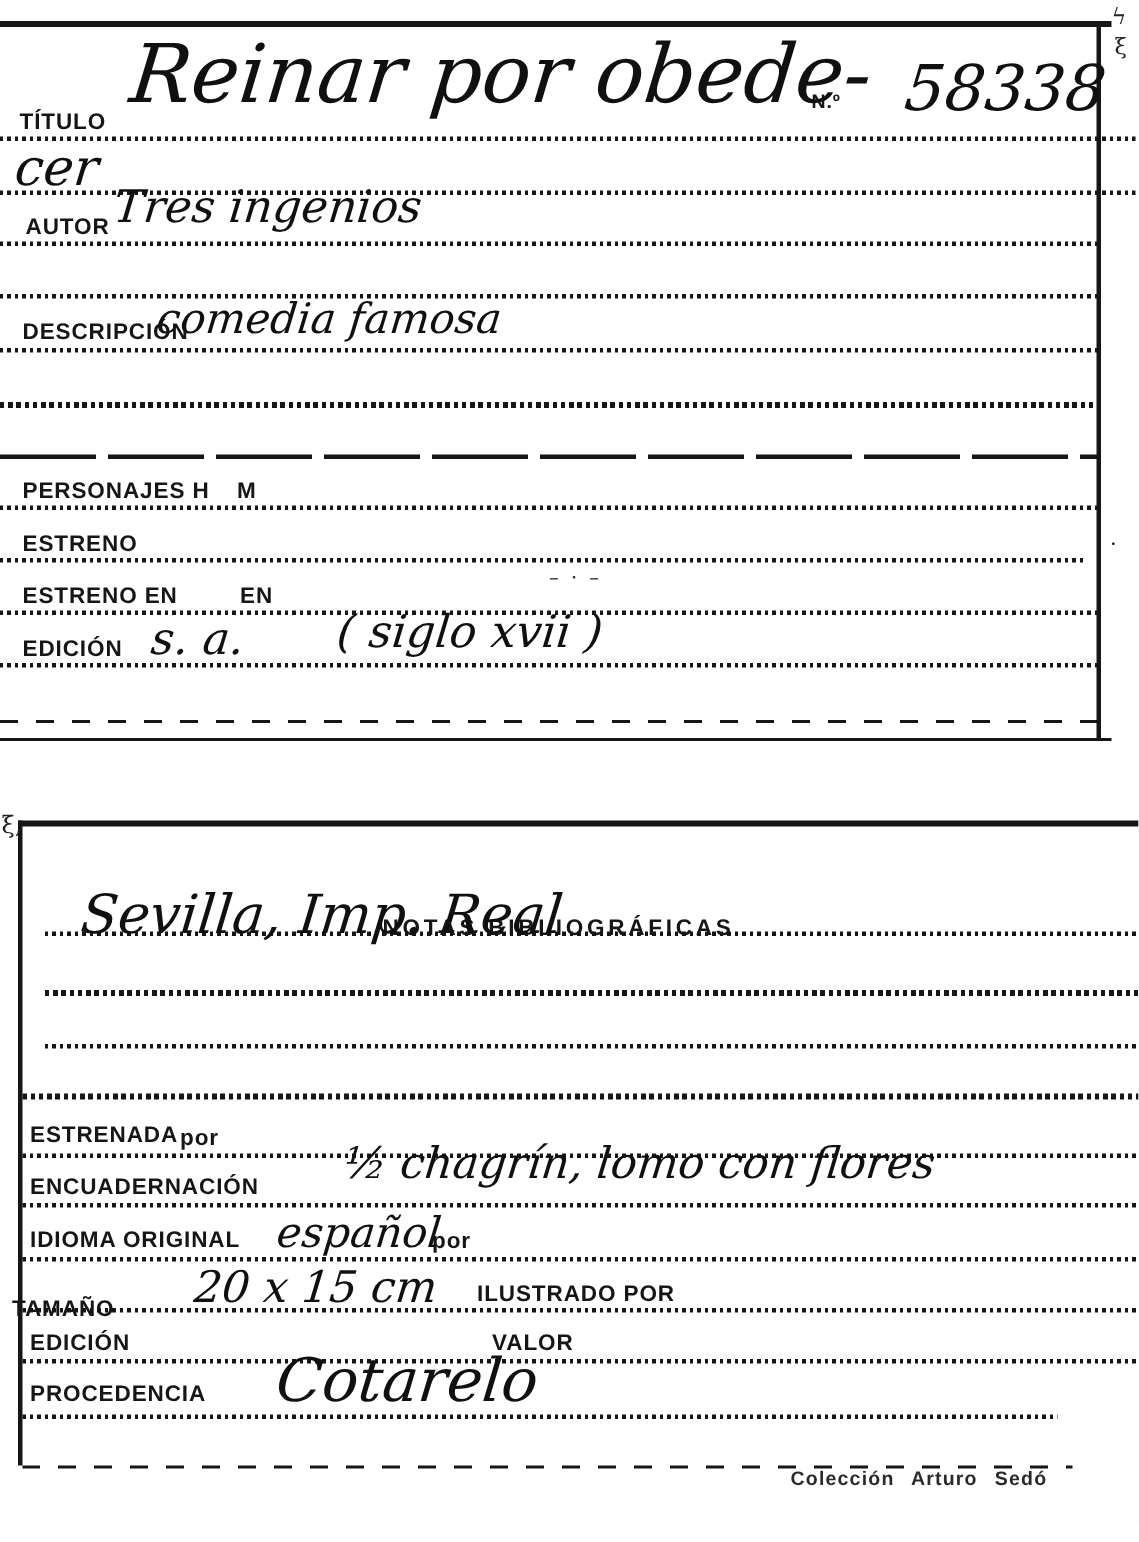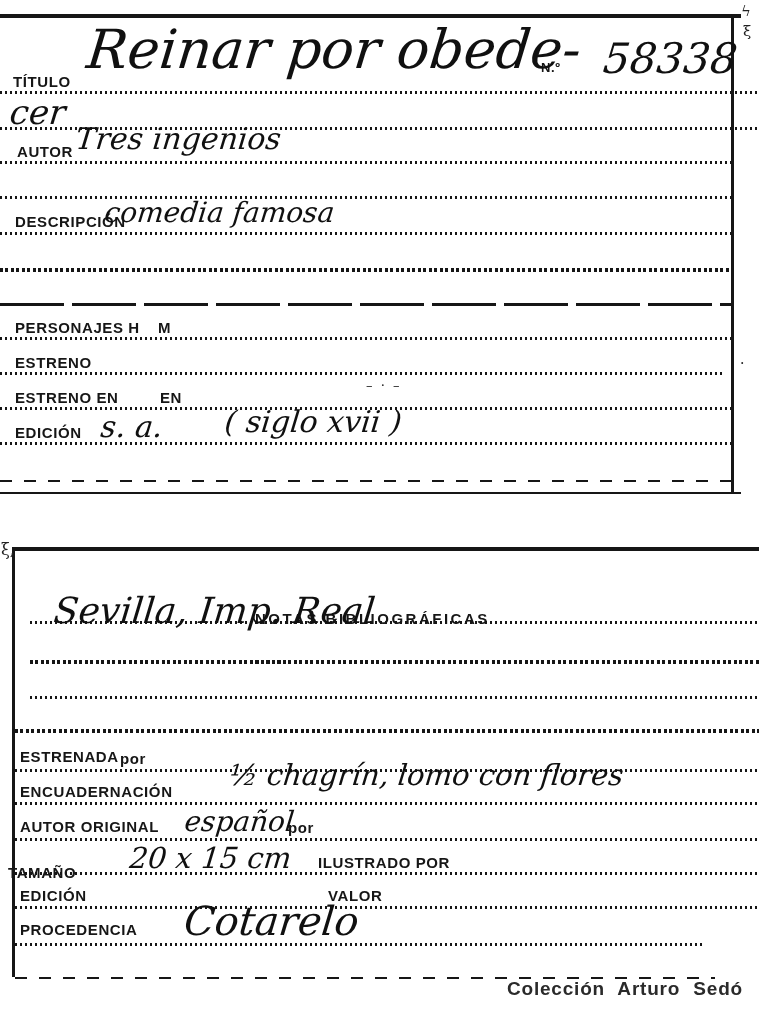--- a/index.html
+++ b/index.html
@@ -62,25 +62,26 @@
   .stray{
     position:absolute;
     font-family:"DejaVu Serif", serif;
     color:#222;
     white-space:nowrap;
   }
   .stamp{
     position:absolute;
     font-family:"Liberation Sans", sans-serif;
     font-weight:bold;
-    font-size:19px;
+    font-size:13px;
     letter-spacing:0.8px;
     word-spacing:7px;
     color:#2a2a2a;
     white-space:nowrap;
+    margin-left:20px;
   }
 </style>
 </head>
 <body>
 
 <div class="page">
 
   <div>
 
     <div class="ln solid" style="left:0;top:14px;width:741px;height:3.5px;"></div>
@@ -134,21 +135,21 @@
     <div class="ln dotted" style="left:15px;top:838px;width:744px;"></div>
     <div class="ln dotted" style="left:15px;top:872px;width:744px;"></div>
     <div class="ln dotted" style="left:15px;top:906px;width:744px;"></div>
     <div class="ln dotted" style="left:15px;top:943px;width:690px;"></div>
     <div class="ln dashed" style="left:15px;top:977px;width:700px;"></div>
 
     <span class="lbl" style="left:255px;top:597px;letter-spacing:2.5px;margin-top:13px;">NOTAS BIBLIOGRÁFICAS</span>
     <span class="lbl" style="left:20px;top:748px;">ESTRENADA</span>
     <span class="lbl lower" style="left:120px;top:750px;">por</span>
     <span class="lbl" style="left:20px;top:783px;">ENCUADERNACIÓN</span>
-    <span class="lbl" style="left:20px;top:818px;">AUTOR ORIGINAL</span>
+    <span class="lbl" style="left:20px;top:818px;">IDIOMA ORIGINAL</span>
     <span class="lbl lower" style="left:288px;top:819px;">por</span>
     <span class="lbl" style="left:8px;top:852px;margin-top:12px;">TAMAÑO</span>
     <span class="lbl" style="left:318px;top:854px;">ILUSTRADO POR</span>
     <span class="lbl" style="left:20px;top:887px;">EDICIÓN</span>
     <span class="lbl" style="left:328px;top:887px;">VALOR</span>
     <span class="lbl" style="left:20px;top:921px;">PROCEDENCIA</span>
 
     <span class="hand" style="left:52px;top:590px;font-size:36px;">Sevilla, Imp. Real</span>
     <span class="hand" style="left:228px;top:758px;font-size:29px;">½ chagrín, lomo con flores</span>
     <span class="hand" style="left:183px;top:805px;font-size:28px;">español</span>

